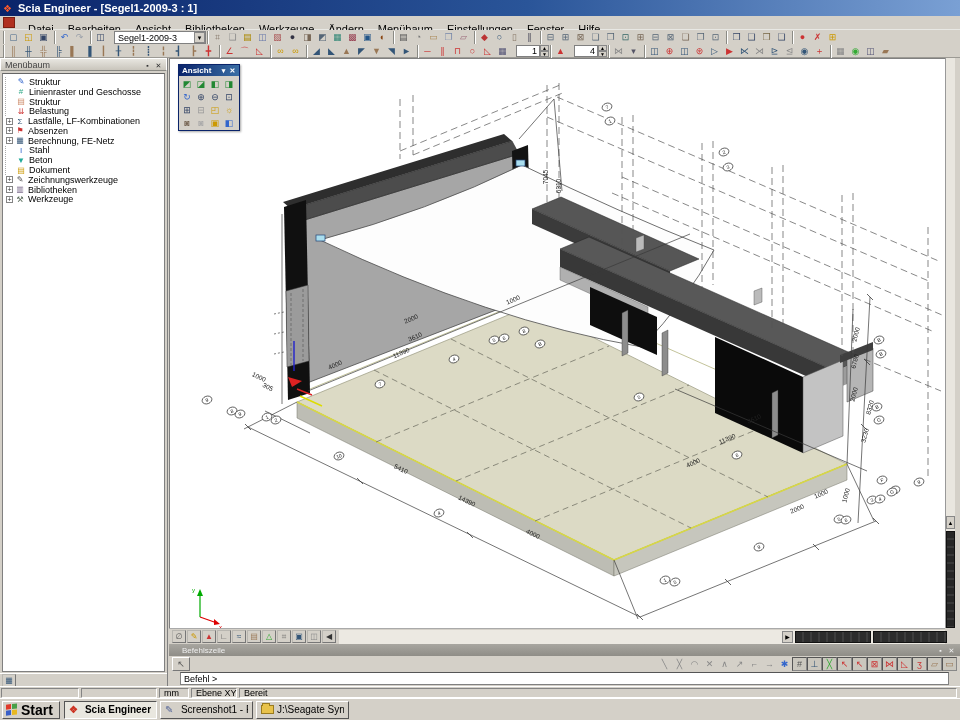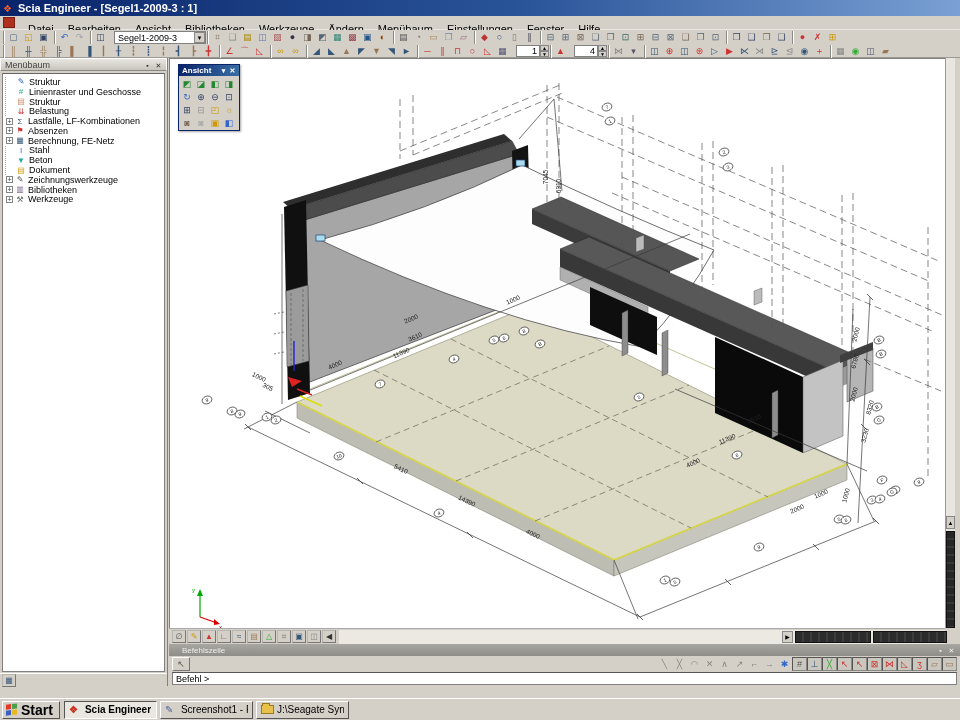--- a/index.html
+++ b/index.html
@@ -69,21 +69,21 @@
   #cmdpanel{position:absolute;left:169px;top:644px;width:791px;height:42px;background:#d4d0c8;}
   #cmdhead{height:12px;background:linear-gradient(#a8a6a0,#8f8d87);display:flex;align-items:center;padding:0 3px 0 13px;}
   #cmdhead .ctitle{color:#eee;font-size:8px;}
   #cmdhead .sp{flex:1;}
   #cmdrow{height:16px;display:flex;align-items:center;padding:1px 3px;}
   #cursorbtn{width:18px;height:14px;border:1px solid #fff;border-right-color:#777;border-bottom-color:#777;background:#d4d0c8;
     font-size:9px;color:#555;text-align:center;line-height:13px;}
   #snapbar{margin-left:auto;display:flex;align-items:center;}
   .snapbtn{width:15px;height:14px;display:flex;align-items:center;justify-content:center;font-size:9px;border:1px solid transparent;}
   .snapbtn.pressed{background:#cac7be;border:1px solid #888;border-top-color:#555;border-left-color:#555;}
-  #cmdinput{margin:0 3px;height:13px;background:#fff;border:1px solid #808080;border-top-color:#555;font-size:9px;line-height:12px;padding-left:3px;}
+  #cmdinput{margin:0 11px;height:13px;background:#fff;border:1px solid #808080;border-top-color:#555;font-size:9px;line-height:12px;padding-left:3px;}
   
   #statusbar{position:absolute;left:0;top:686px;width:960px;height:12px;background:#d4d0c8;display:flex;align-items:center;padding:0 1px;border-top:1px solid #fff;}
   .scell{height:10px;border:1px solid;border-color:#848484 #fff #fff #848484;margin-right:2px;font-size:9px;line-height:9px;padding:0 4px;white-space:nowrap;}
   
   #taskbar{position:absolute;left:0;top:698px;width:960px;height:22px;background:#d4d0c8;border-top:1px solid #fff;display:flex;align-items:center;padding:0 2px;}
   #startbtn{height:18px;display:flex;align-items:center;border:1px solid #fff;border-right-color:#555;border-bottom-color:#555;background:#d4d0c8;
     padding:0 6px 0 3px;font-weight:bold;font-size:14px;margin-right:4px;}
   #startflag{width:12px;height:11px;display:grid;grid-template-columns:5px 5px;grid-template-rows:5px 5px;gap:1px;transform:skewY(-6deg);margin-right:3px;}
   #startflag div:nth-child(1){background:#e03a2a;}#startflag div:nth-child(2){background:#48a048;}
   #startflag div:nth-child(3){background:#3a60c8;}#startflag div:nth-child(4){background:#e8b820;}
@@ -736,20 +736,27 @@
           <span class="snapbtn pressed" style="color: rgb(204, 51, 51);">⋈</span>
           <span class="snapbtn pressed" style="color: rgb(204, 51, 51);">◺</span>
           <span class="snapbtn pressed" style="color: rgb(204, 51, 51);">ʒ</span>
           <span class="snapbtn pressed" style="color: rgb(153, 119, 85);">▱</span>
           <span class="snapbtn pressed" style="color: rgb(153, 119, 85);">▭</span>
         </div>
     </div>
     <div id="cmdinput">Befehl &gt;</div>
   </div>
 
+  <div id="statusbar">
+      <span class="scell" style="width: 78px;"></span>
+      <span class="scell" style="width: 76px;"></span>
+      <span class="scell" style="width: 30px;">mm</span>
+      <span class="scell" style="width: 46px;">Ebene XY</span>
+      <span class="scell" style="flex: 1 1 0%;">Bereit</span>
+    </div>
 
   <div id="taskbar">
     <div id="startbtn">
       <span id="startflag">
           <div></div>
           <div></div>
           <div></div>
           <div></div>
         </span>
       <span>Start</span>

